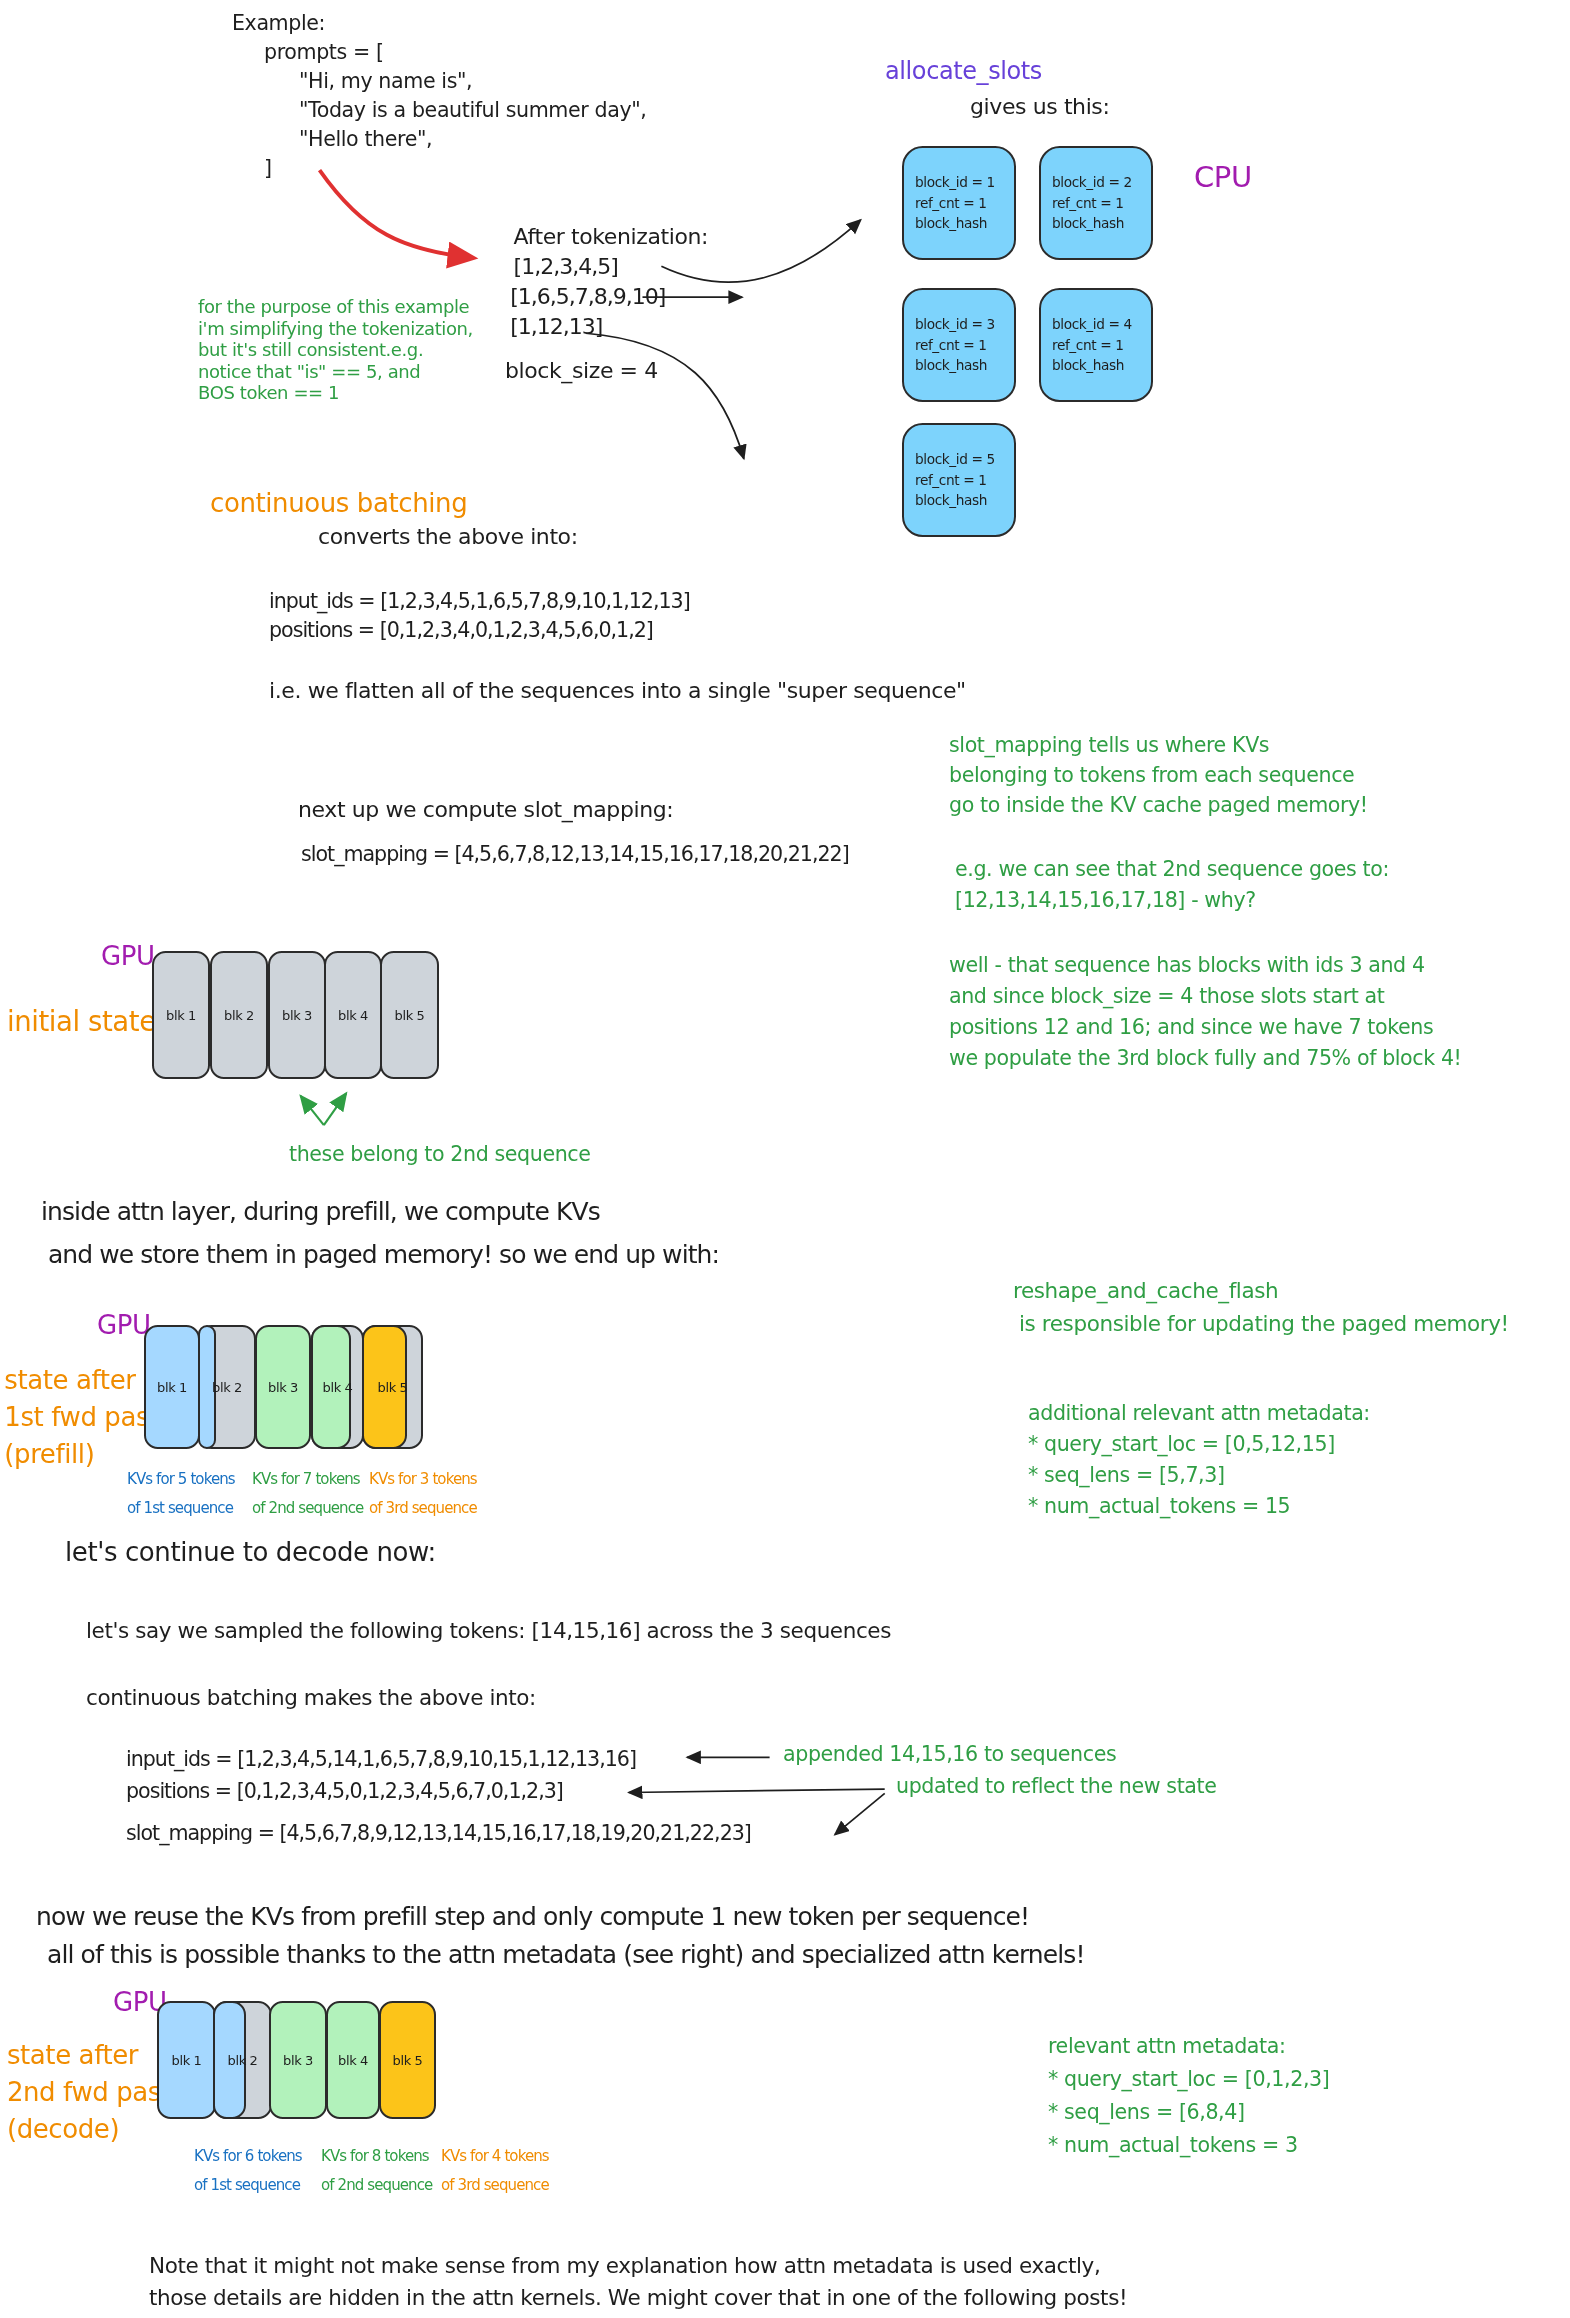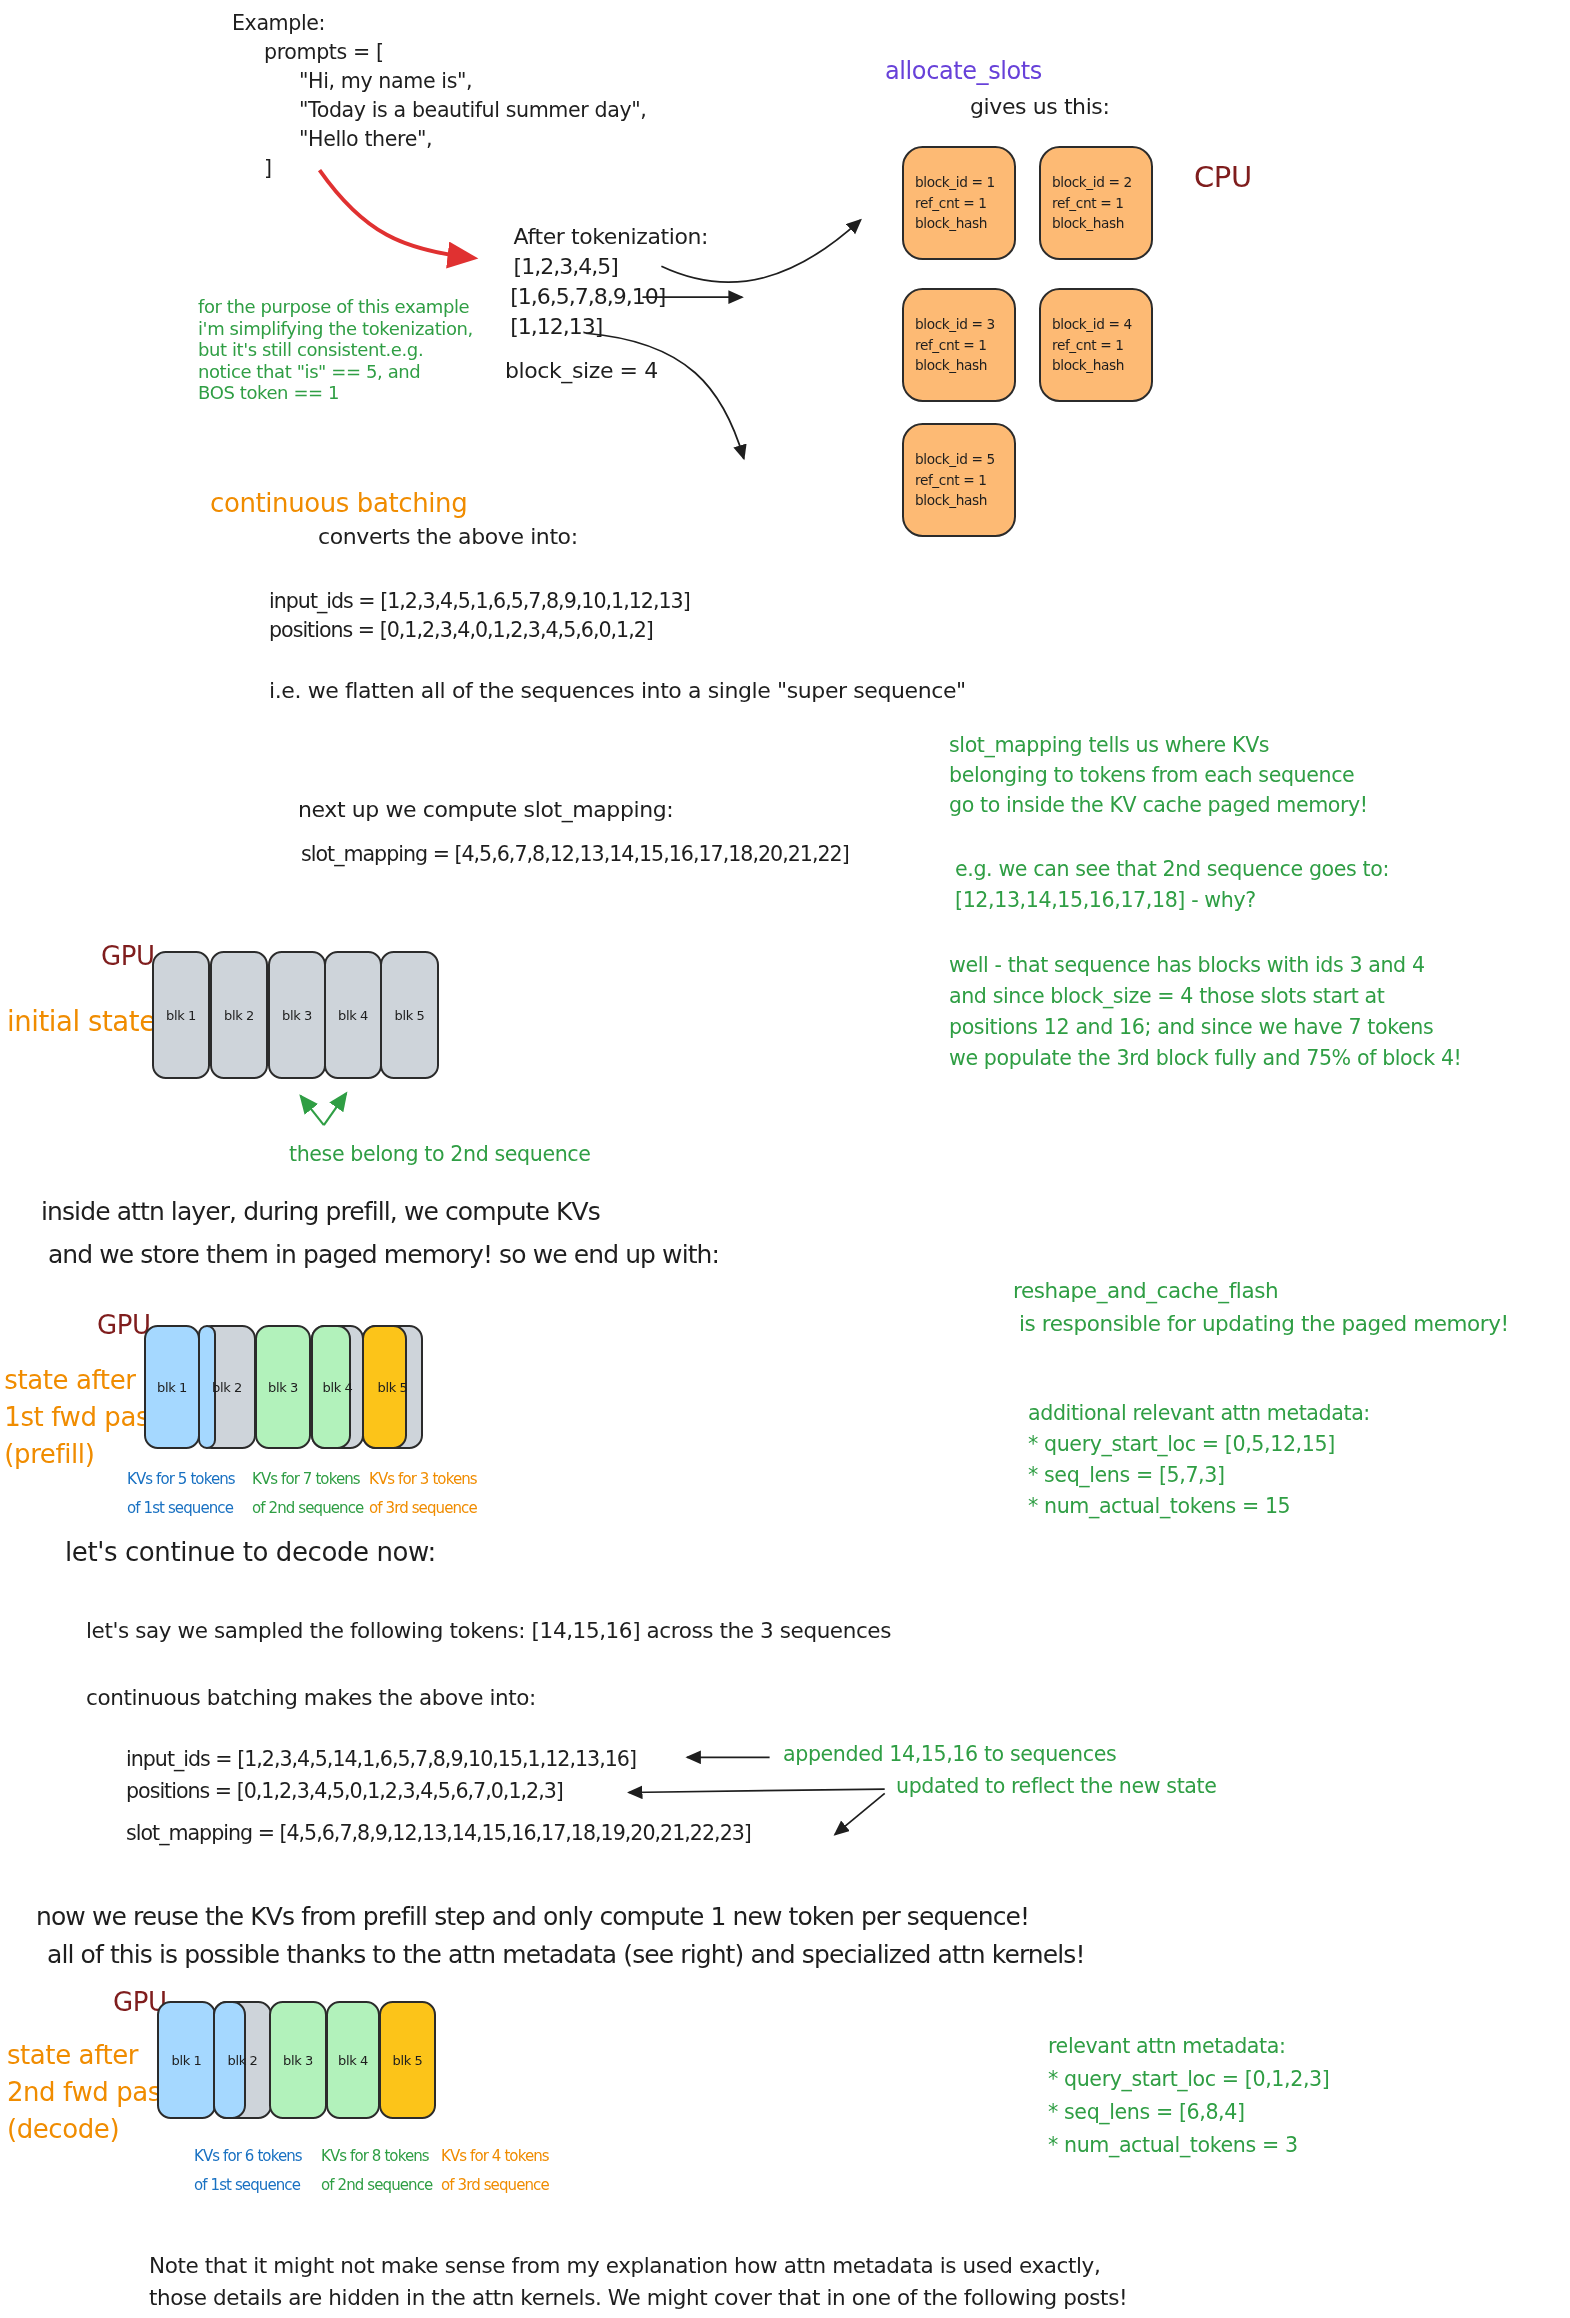--- a/index.html
+++ b/index.html
@@ -4,31 +4,31 @@
 <style>
   html,body{margin:0;padding:0;background:#ffffff}
   .canvas{position:relative;width:1571px;height:2319px;background:#ffffff;overflow:hidden;
           font-family:"DejaVu Sans",sans-serif;color:#1e1e1e}
   svg.arrows{position:absolute;left:0;top:0;z-index:1}
   .t{position:absolute;white-space:nowrap;letter-spacing:-0.4px;z-index:2}
   .code{letter-spacing:-1px}.f19{font-size:15px;letter-spacing:-0.9px}
   .f21{font-size:18px}.f24{font-size:20.6px}.f25{font-size:21.5px}.f26{font-size:22px}
   .f28{font-size:24px}.f29{font-size:25px;letter-spacing:-0.9px}.f30{font-size:26px}
   .f32{font-size:27.5px}.f34{font-size:29px}
-  .c-green{color:#2f9e44}.c-orange{color:#f08c00}.c-red{color:#7f1d1d}
+  .c-green{color:#2f9e44}.c-orange{color:#f08c00}.c-red{color:#a21caf}
   .c-purple{color:#6741d9}.c-blue{color:#1971c2}
   .lh25 > div{line-height:21.5px}.lh34 > div{line-height:29px}.lh35 > div{line-height:30px}
   .lh36 > div{line-height:31px}.lh37 > div{line-height:32px}.lh38 > div{line-height:33px}
   .lh43 > div{line-height:37px}.lh44 > div{line-height:38px}.lh50 > div{line-height:43px}
   .blk{position:absolute;background:#ced4da;border:2.1px solid #2b2b2b;border-radius:13.7px;z-index:2}
   .blk .fill{position:absolute;top:-2.1px;left:-2.1px;bottom:-2.1px;border:2.1px solid #2b2b2b;border-radius:13.7px}
   .blk.blue{background:#a5d8ff}.blk.green{background:#b2f2bb}.blk.yellow{background:#fcc419}
   .blk .blk-label{position:absolute;left:0;right:0;top:50%;transform:translateY(-50%);
                   text-align:center;font-size:13px;letter-spacing:-0.4px;z-index:3}
-  .cpu{position:absolute;width:114px;height:114px;background:#fdba74;border:2.1px solid #2b2b2b;
+  .cpu{position:absolute;width:114px;height:114px;background:#7dd3fc;border:2.1px solid #2b2b2b;
        border-radius:20.6px;display:flex;flex-direction:column;justify-content:center;
        padding-left:11px;box-sizing:border-box;font-size:13.7px;letter-spacing:-0.4px;z-index:2}
   .cpu > div{line-height:20.6px}
 </style>
 </head>
 <body>
 
 <div class="canvas">
 
   <svg class="arrows" width="1571" height="2319" viewBox="0 0 1829 2700">

